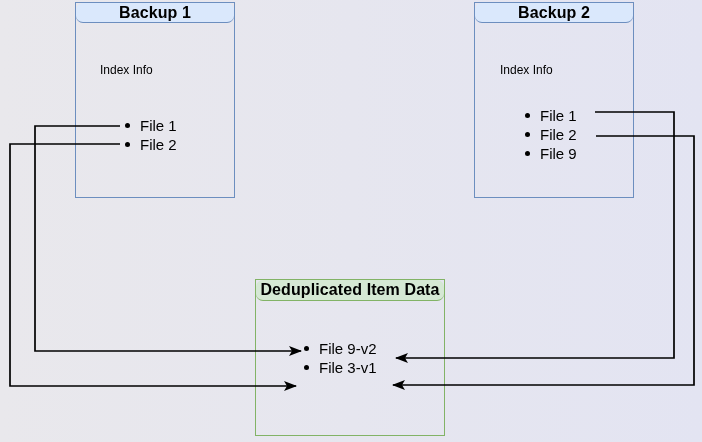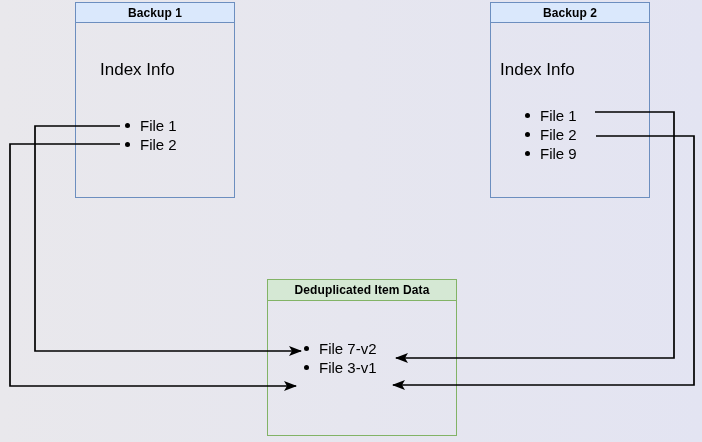--- a/index.html
+++ b/index.html
@@ -16,44 +16,45 @@
     height: 442px;
     overflow: hidden;
     background: linear-gradient(90deg, var(--background-left, #e9e8ec) 0%, var(--background-right, #e3e4f2) 100%);
   }
   .box {
     position: absolute;
     box-sizing: border-box;
     background: transparent;
   }
   .box.blue  { border: 1.5px solid var(--blue-border, #6c8ebf); }
-  .box.green { border: 1.5px solid var(--green-border, #82b366); margin-left: 12px; }
+  .box.green { border: 1.5px solid var(--green-border, #82b366); }
   .box-header {
     box-sizing: border-box;
     width: 100%;
     display: flex;
     align-items: center;
     justify-content: center;
-    font-size: 12px;
+    font-size: 16px;
     font-weight: bold;
     letter-spacing: 0.1px;
+    border-radius: 7px;
   }
   .blue .box-header {
     height: 20px;
     background: var(--blue-header-fill, #dae8fc);
     border-bottom: 1.5px solid var(--blue-border, #6c8ebf);
   }
   .green .box-header {
     height: 21px;
     background: var(--green-header-fill, #d5e8d4);
     border-bottom: 1.5px solid var(--green-border, #82b366);
   }
   .section-label {
     position: absolute;
-    font-size: 17px;
+    font-size: 12px;
     line-height: 18px;
     white-space: nowrap;
     text-align: right;
   }
   .file-list {
     position: absolute;
   }
   .file-row {
     display: flex;
     align-items: center;
@@ -97,21 +98,21 @@
     <div class="file-row">
       <span class="bullet"></span>
       <span>File 1</span>
     </div>
     <div class="file-row">
       <span class="bullet"></span>
       <span>File 2</span>
     </div>
   </div>
 
-  <div class="box blue" style="left:474px; top:2px; width:160px; height:196px;margin-left:16px;">
+  <div class="box blue" style="left:474px; top:2px; width:160px; height:196px;">
     <div class="box-header">Backup 2</div>
   </div>
   <div class="section-label" style="left:500px; top:61px;">Index Info</div>
   <div class="file-list" style="left:525px; top:106px;">
     <div class="file-row">
       <span class="bullet"></span>
       <span>File 1</span>
     </div>
     <div class="file-row">
       <span class="bullet"></span>
@@ -122,21 +123,21 @@
       <span>File 9</span>
     </div>
   </div>
 
   <div class="box green" style="left:255px; top:279px; width:190px; height:157px;">
     <div class="box-header">Deduplicated Item Data</div>
   </div>
   <div class="file-list" style="left:304px; top:339px;">
     <div class="file-row">
       <span class="bullet"></span>
-      <span>File 7-v2</span>
+      <span>File 9-v2</span>
     </div>
     <div class="file-row">
       <span class="bullet"></span>
       <span>File 3-v1</span>
     </div>
   </div>
 
   <svg id="arrow-layer" width="702" height="442" viewBox="0 0 702 442">
     <defs>
       <marker id="arrhead" markerUnits="userSpaceOnUse" markerWidth="14" markerHeight="10" refX="12" refY="5" orient="auto">

